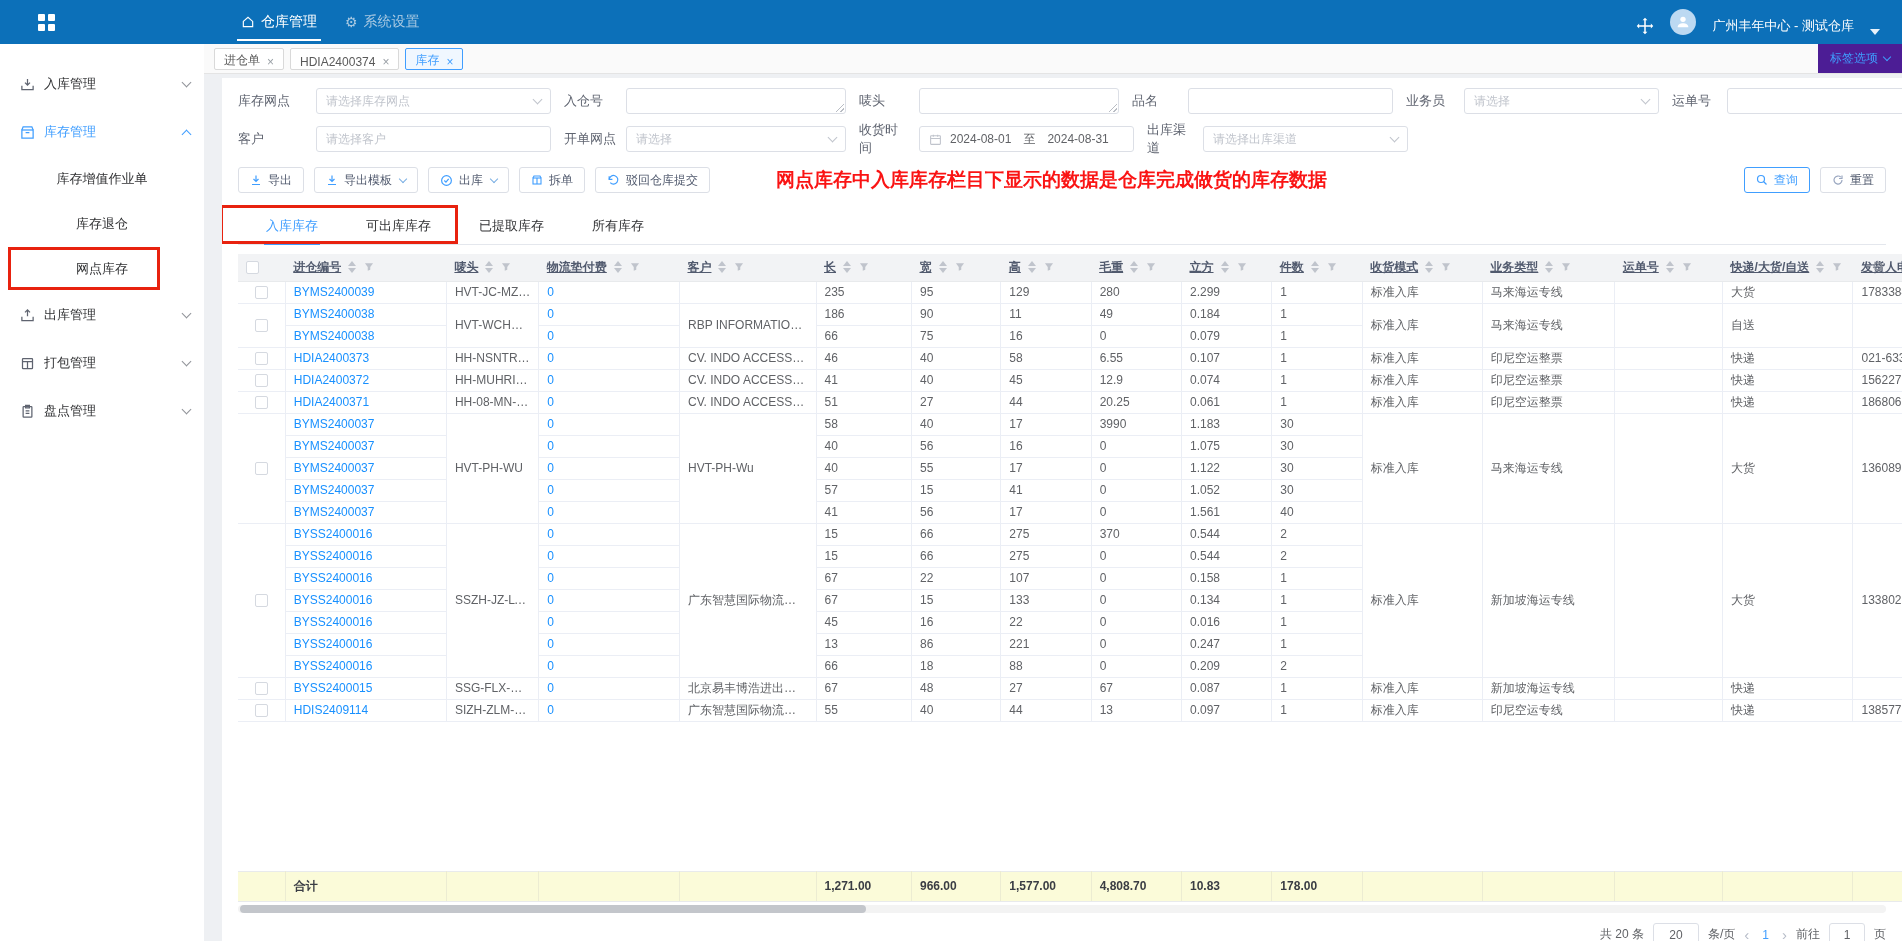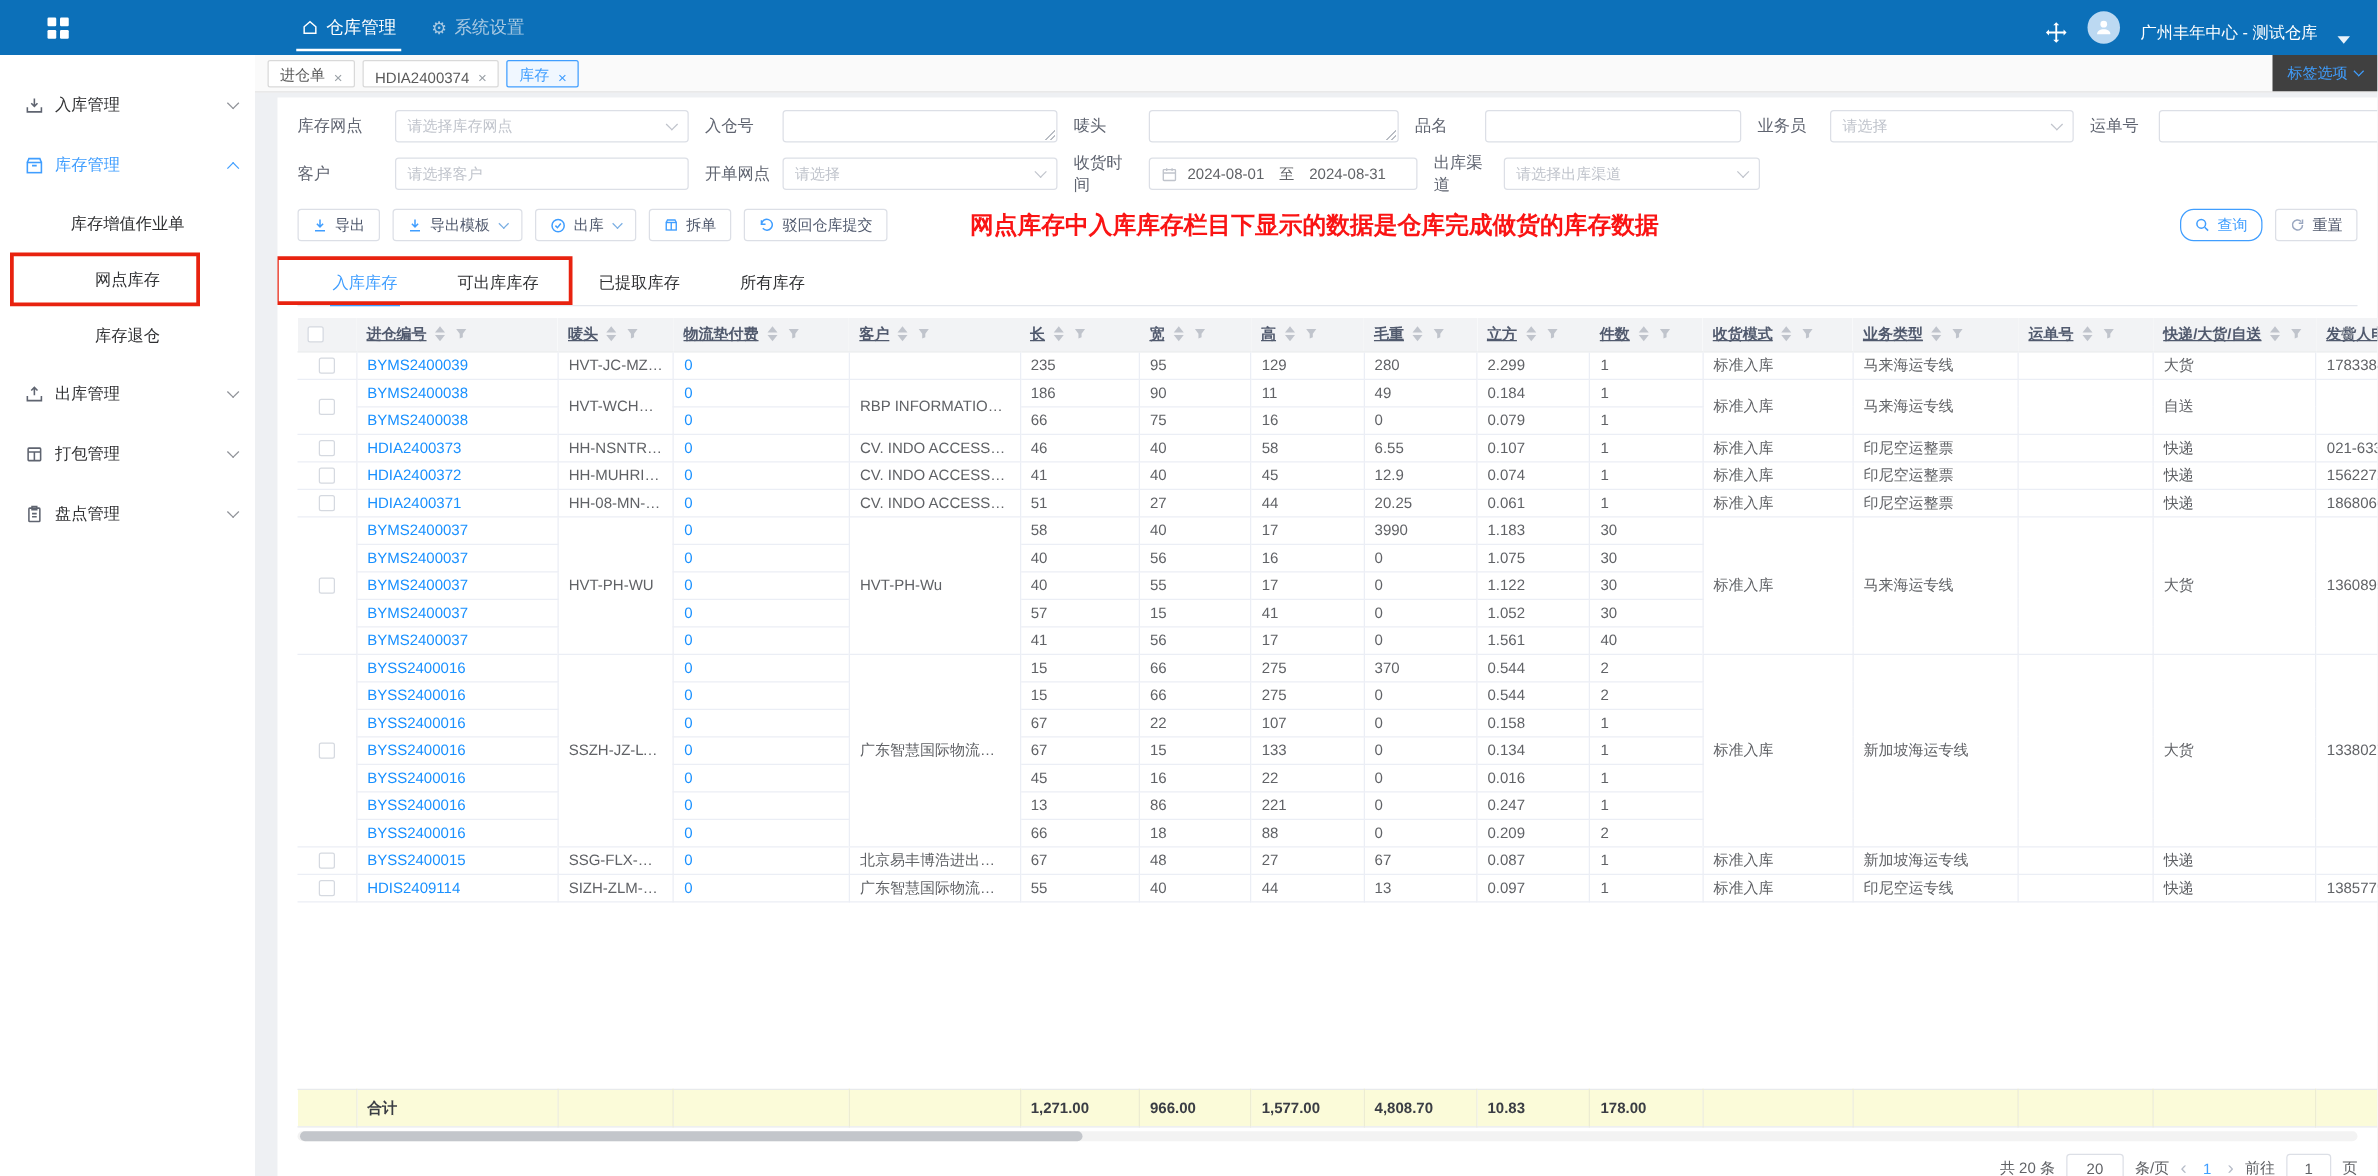--- a/index.html
+++ b/index.html
@@ -43,21 +43,21 @@
   .main { flex:1; display:flex; flex-direction:column; min-width:0; }
 
   
   .tabrow { height:30px; background:#fafafa; border-bottom:1px solid #e4e4e4; display:flex;
     align-items:center; padding-left:10px; flex:none; }
   .tab { border:1px solid #d9d9d9; background:#fff; color:#595959; height:22px; display:flex;
     align-items:flex-end; gap:7px; padding:0 9px; font-size:12px; margin-right:6px; border-radius:2px; cursor:pointer; }
   .tab .x { color:#9aa0a6; font-size:12px; }
   .tab.active { border-color:#409eff; color:#409eff; background:#f0f7ff; }
   .tab.active .x { color:#409eff; }
-  .tag-options { margin-left:auto; background:#404040; color:#3f9dfc; height:29px; display:flex;
+  .tag-options { margin-left:auto; background:#4c1d95; color:#3f9dfc; height:29px; display:flex;
     align-items:center; gap:6px; padding:0 12px; font-size:12px; cursor:pointer; }
   .chev-sm { width:6px; height:6px; border-right:1.3px solid #3f9dfc; border-bottom:1.3px solid #3f9dfc;
     transform:rotate(45deg); margin-top:-3px; }
 
   
   .panel { margin-left:18px; margin-top:4px; background:#fff; flex:1; padding:10px 16px 6px;
     position:relative; overflow:hidden; display:flex; flex-direction:column; }
 
   
   .f-row { display:flex; align-items:center; margin-bottom:7px; flex:none; }
@@ -74,21 +74,21 @@
   .date-sep { margin:0 12px; color:#606266; }
   .cal-icon { margin-right:8px; }
 
   
   .toolbar { display:flex; align-items:center; margin:3px 0 0; flex:none; }
   .btn { height:26px; border:1px solid #dcdfe6; background:#fff; border-radius:3px;
     display:inline-flex; align-items:center; gap:6px; padding:0 11px; font-size:12px;
     color:#515a6e; margin-right:10px; cursor:pointer; }
   .btn .bchev { width:6px; height:6px; border-right:1.3px solid #79aee3; border-bottom:1.3px solid #79aee3;
     transform:rotate(45deg); margin-top:-3px; margin-left:2px; }
-  .btn-query { border-color:#409eff; color:#409eff; margin-right:10px;border-radius:11px; }
+  .btn-query { border-color:#409eff; color:#409eff; margin-right:10px; }
   .btn-reset { margin-right:0; }
   .annotation { color:#fa1414; font-size:19px; font-weight:700; margin-left:56px; white-space:nowrap; }
   .toolbar-right { margin-left:auto; display:flex; }
 
   
   .subtabs { display:flex; border-bottom:1px solid #e4e7ed; margin-top:15px; padding-left:26px; flex:none; }
   .subtab { font-size:13px; color:#303133; padding:9px 2px; margin-right:44px; position:relative; cursor:pointer; }
   .subtab.active { color:#409eff; }
   .subtab.active::after { content:""; position:absolute; left:0; right:0; bottom:-1px; height:2px; background:#409eff; }
 
@@ -182,25 +182,25 @@
           <path d="M3 8l2-5h14l2 5M9 12h6"></path>
         </svg>
       <span>库存管理</span>
       <i class="chev"></i>
     </div>
     <div class="side-sub">
       <div class="side-sub-item">
         <span>库存增值作业单</span>
       </div>
       <div class="side-sub-item">
+        <span>库存退仓</span>
+      </div>
+      <div class="side-sub-item">
         <span>网点库存</span>
         <span class="red-box" style="left:8px;right:44px;top:1px;bottom:1px;"></span>
-      </div>
-      <div class="side-sub-item">
-        <span>库存退仓</span>
       </div>
     </div>
     <div class="side-item">
       <svg width="15" height="15" viewBox="0 0 24 24" fill="none" stroke="#5f6470" stroke-width="2">
           <path d="M3 14v6h18v-6M12 13V3M8 7l4-4 4 4"></path>
         </svg>
       <span>出库管理</span>
       <i class="chev"></i>
     </div>
     <div class="side-item">

